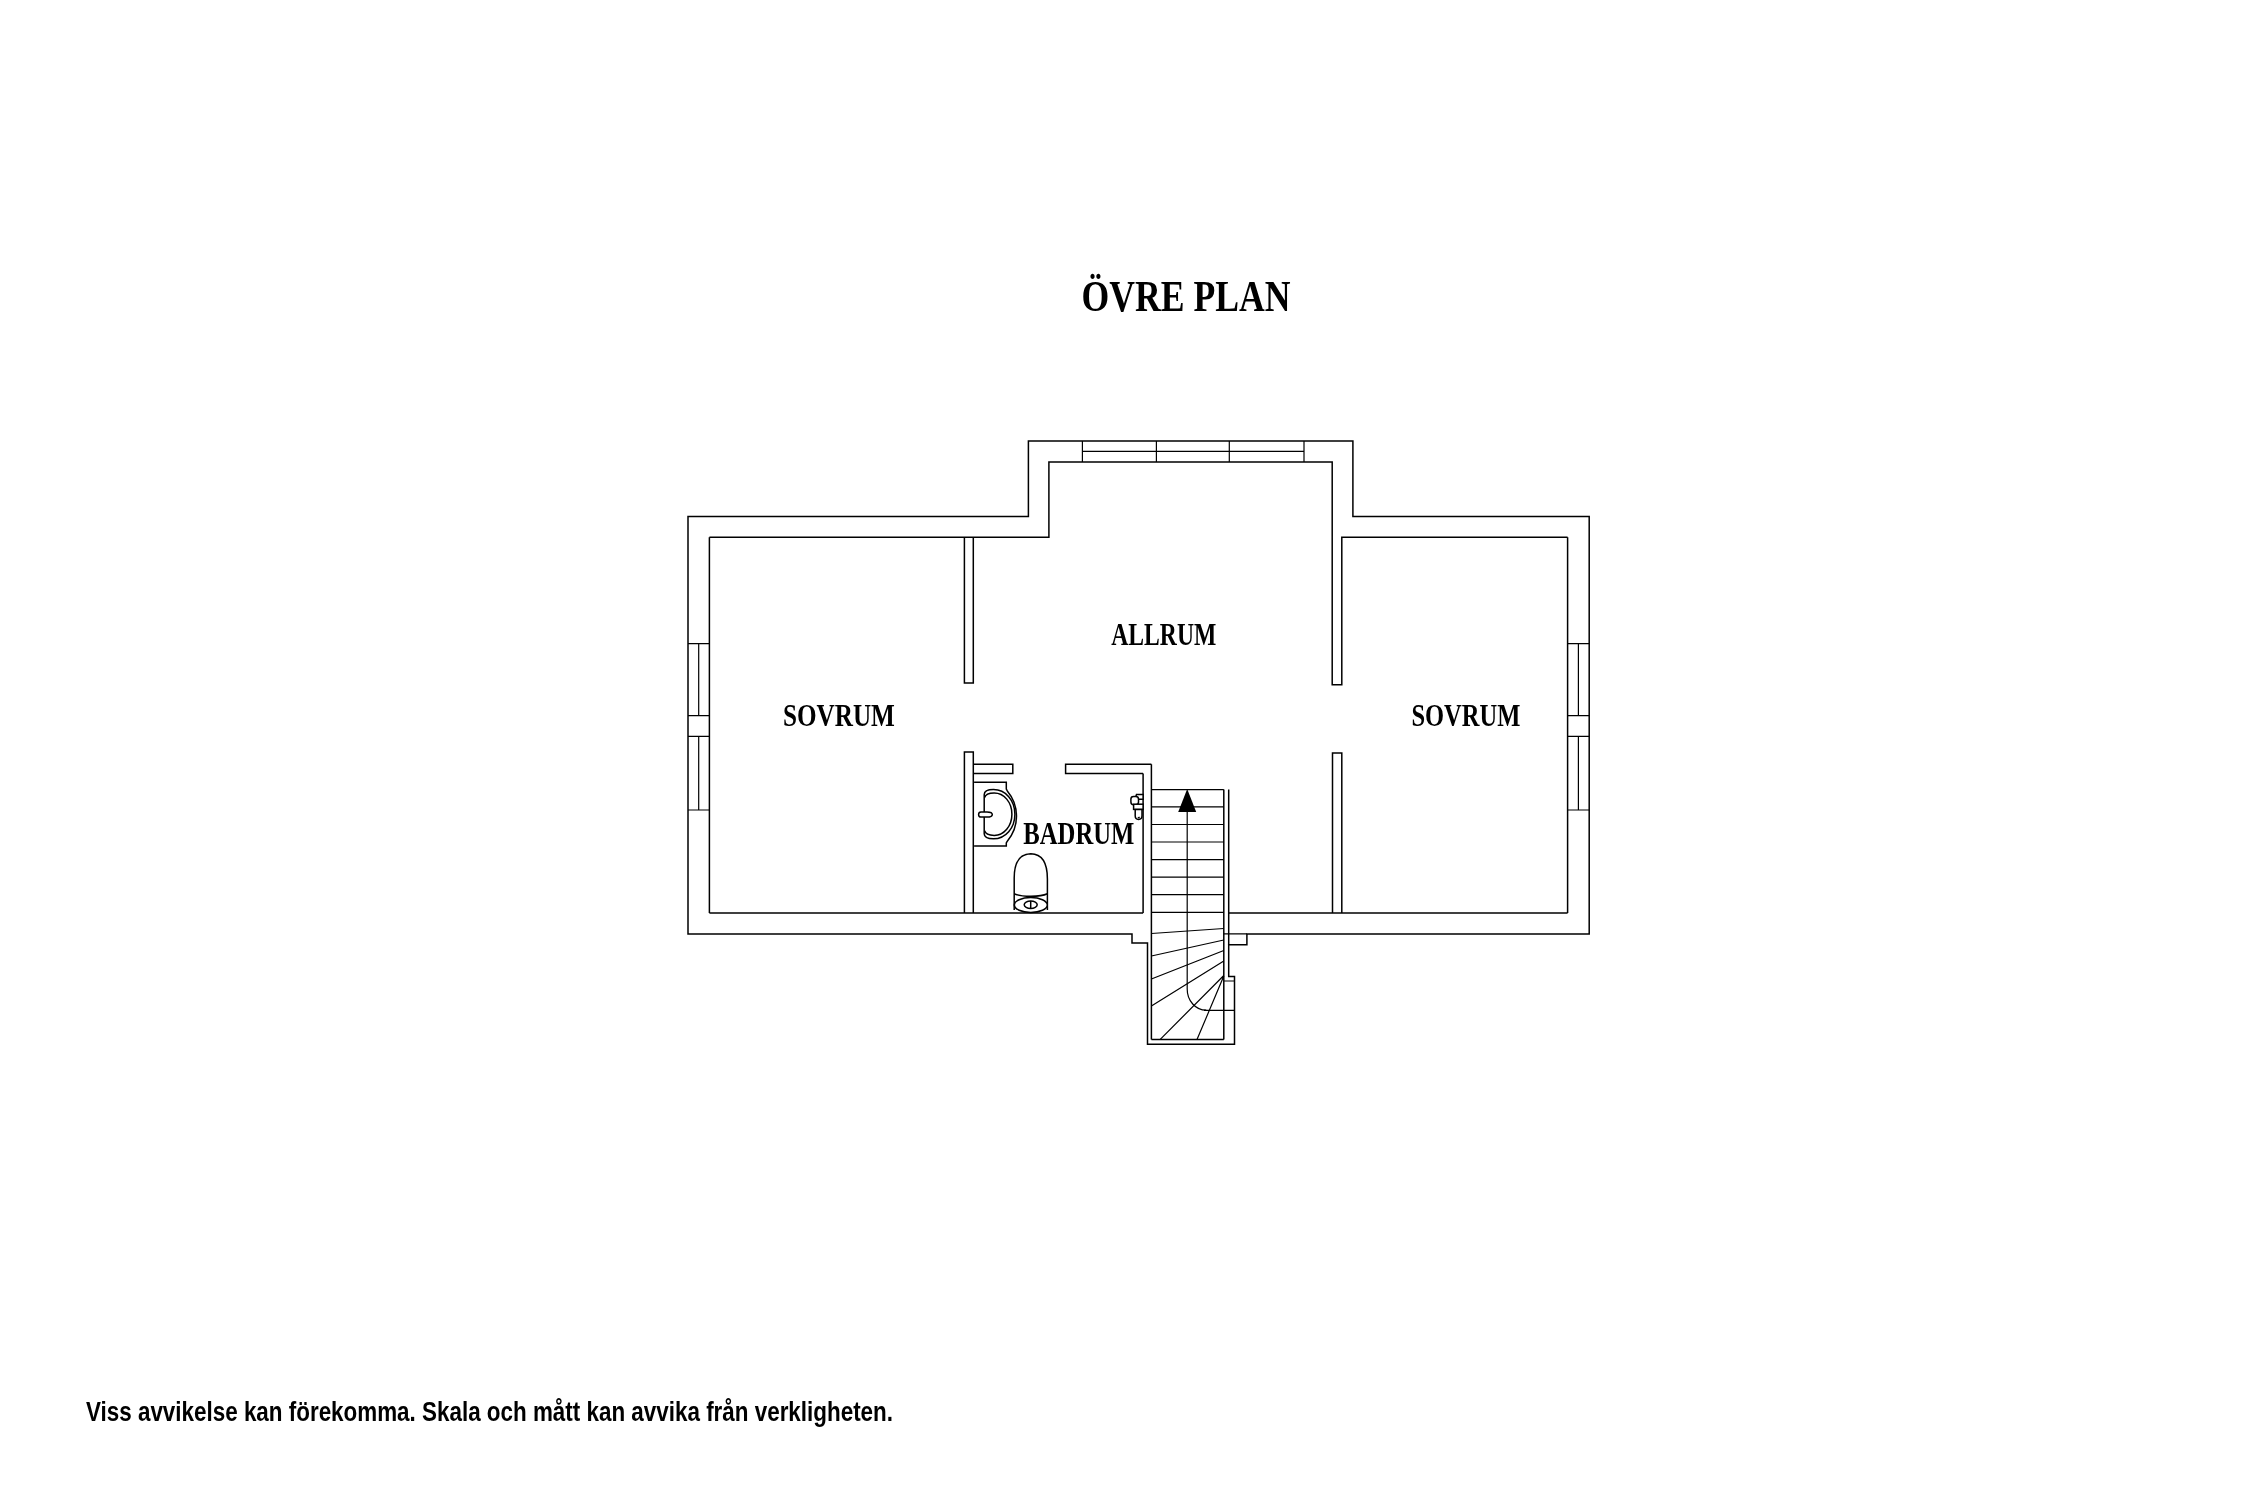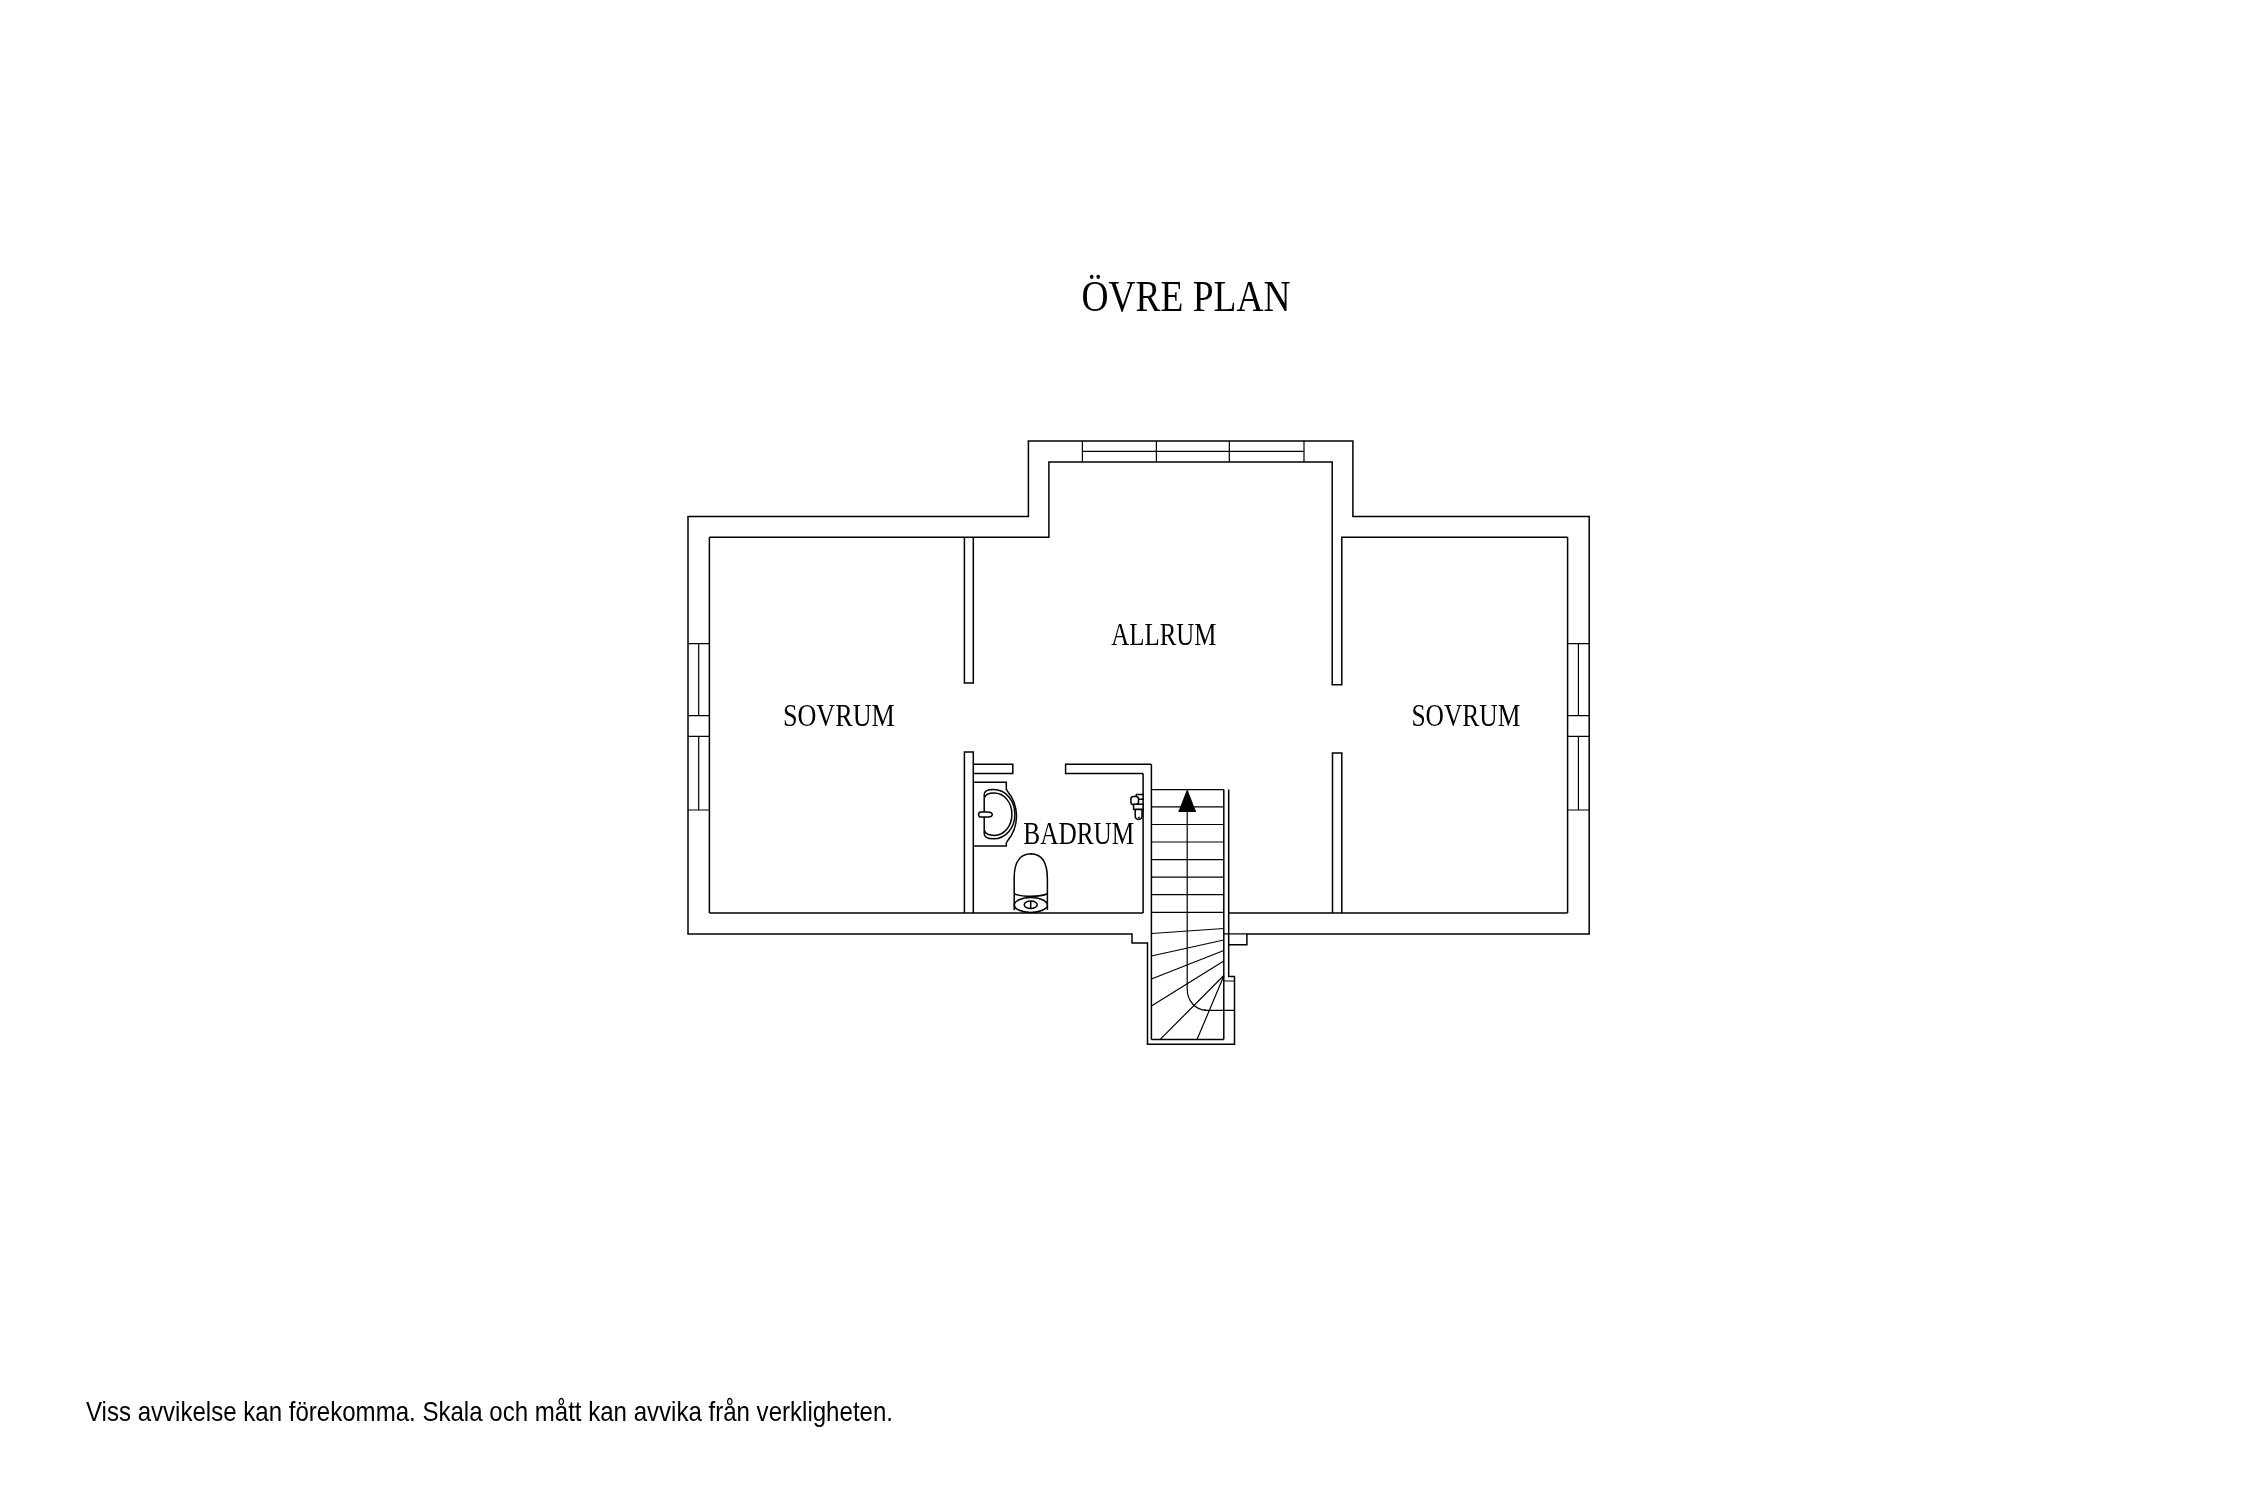--- a/index.html
+++ b/index.html
@@ -1,16 +1,16 @@
 <!DOCTYPE html>
 <html><head>
 <meta charset="utf-8">
 <style>
   html,body{margin:0;padding:0;background:#ffffff;}
-  #page{width:2250px;height:1440px;position:relative;background:#ffffff;overflow:hidden;}
+  #page{width:2250px;height:1440px;position:relative;background:#ffffff;overflow:hidden;font-weight:bold;}
   svg{display:block;}
   text{opacity:0.999;}
   .w{stroke:#000000;stroke-width:1.5;fill:none;}
   .t{stroke:#000000;stroke-width:1.2;fill:none;}
   .f{stroke:#000000;stroke-width:1.5;fill:none;}
   .fw{stroke:#000000;stroke-width:1.5;fill:#ffffff;}
   .serif{font-family:"Liberation Serif",serif;fill:#000000;}
   .sans{font-family:"Liberation Sans",sans-serif;fill:#000000;}
 </style>
 </head>

